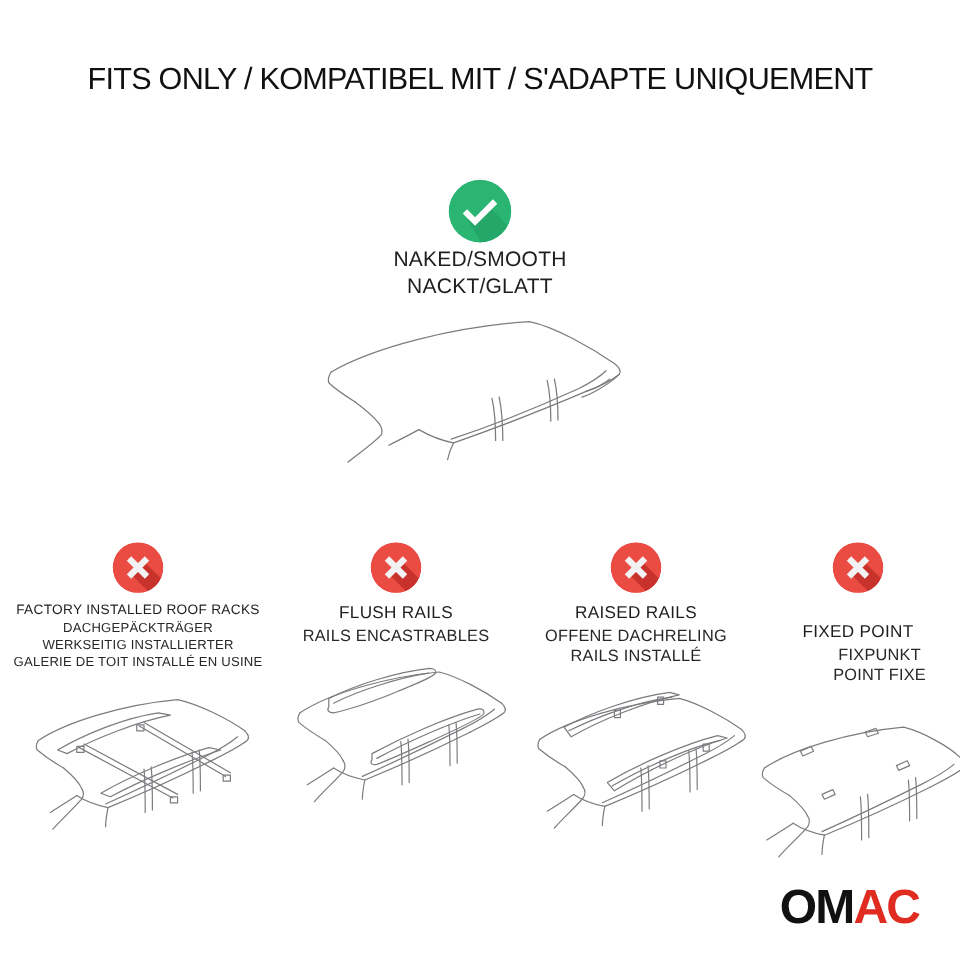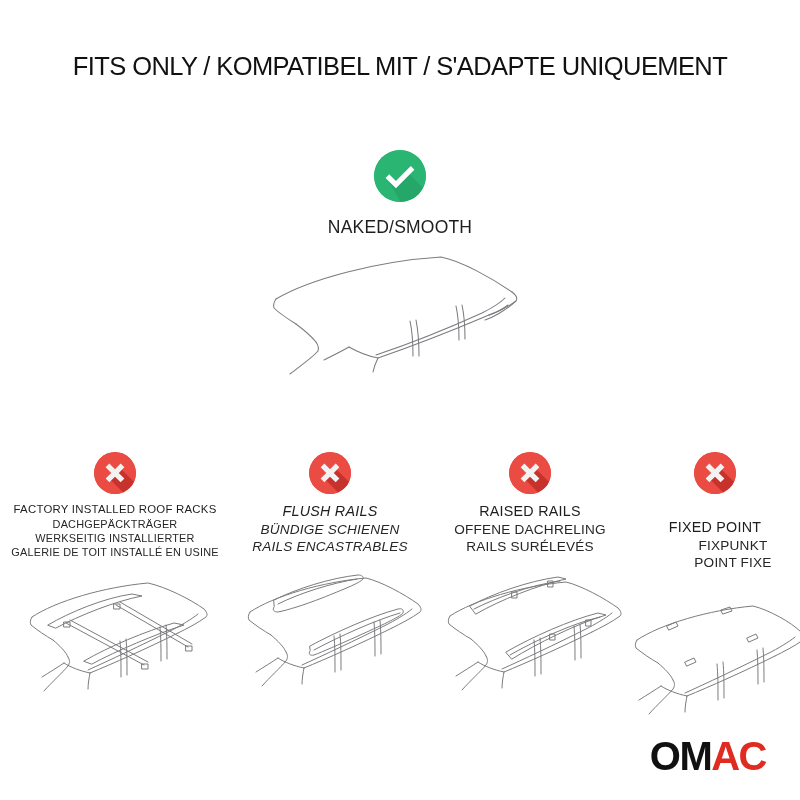--- a/index.html
+++ b/index.html
@@ -47,21 +47,21 @@
     border-radius: 50%;
     position: relative;
     overflow: hidden;
     display: block;
   }
   .badge.ok  { background: #2ab573; }
   .badge.no  { background: #ea4b42; }
   .badge svg { display: block; }
 
   .hero-labels {
-    margin-top: 14px;
+    margin-top: 3px;
     text-align: center;
     line-height: 1.26;
   }
   .hero-labels div {
     font-size: 17.5px;
     font-weight: normal;
     letter-spacing: 0.2px;
     color: #1e1e1e;
     white-space: nowrap;
   }
@@ -78,21 +78,21 @@
     width: 800px;
     display: flex;
     align-items: flex-start;
   }
   .col {
     display: flex;
     flex-direction: column;
     align-items: center;
   }
   .col-0 { width: 230px; }
-  .col-1 { width: 200px; font-style: italic; }
+  .col-1 { width: 200px; }
   .col-2 { width: 200px; }
   .col-3 { width: 170px; gap: 16px; }
 
   .col .badge { width: 42px; height: 42px; }
 
   .col-labels {
     margin-top: 8px;
     text-align: center;
     line-height: 1.3;
   }
@@ -149,20 +149,21 @@
   <div class="badge ok">
     <svg width="52" height="52" viewBox="0 0 52 52" aria-hidden="true">
       <path d="M26 0a26 26 0 1 0 0 52 26 26 0 0 0 0-52z" fill="#2ab573"></path>
       <path d="M52 26c0 4.3-1.05 8.36-2.9 11.93L36.6 25.5l-2.2-2.3-11.3 11.4-5.0-5.1-2.4 3.6L26.9 51.9C40.8 51.4 52 40 52 26z" fill="#1f9a61" opacity="0.55"></path>
       <path d="M21.9 38.2 11.6 27.9l3.6-3.6 6.7 6.7 14.9-14.9 3.6 3.6z" fill="#ffffff"></path>
     </svg>
   </div>
 
   <div class="hero-labels">
     <div>NAKED/SMOOTH</div>
+    <div>NACKT/GLATT</div>
   </div>
 
   <div class="hero-art">
     <svg width="300" height="125" viewBox="0 0 300 125" aria-hidden="true">
       <g fill="none" stroke="#7c7c80" stroke-width="1.05" stroke-linecap="round" stroke-linejoin="round">
 
         <path d="M26 47 C60 27 128 9 191 5 C212 9 243 27 262 40"></path>
         <path d="M262 40 C266 43 268 46 266 49 C258 55 247 60 239 63"></path>
         <path d="M239 63 C206 77 160 95 128 106"></path>
         <path d="M128 106 C117 104 106 99 99 95"></path>
@@ -243,21 +244,20 @@
   <div class="col col-1">
     <div class="badge no">
       <svg width="42" height="42" viewBox="0 0 52 52" aria-hidden="true">
         <circle cx="26" cy="26" r="26" fill="#ea4b42"></circle>
         <path d="M52 26c0 3.9-.86 7.6-2.4 10.9L34.6 22.2l-8.7 8.6-3.6-3.6-4.5 4.6 19.3 19.3C48 46.9 52 36.9 52 26z" fill="#b3231f" opacity="0.62"></path>
         <path d="M37.6 18.9 33 14.3l-7 7-7-7-4.6 4.6 7 7-7 7 4.6 4.6 7-7 7 7 4.6-4.6-7-7z" fill="#f2f2f2"></path>
       </svg>
     </div>
     <div class="col-labels">
       <div class="l-main">FLUSH RAILS</div>
-      <div class="l-sub">BÜNDIGE SCHIENEN</div>
       <div class="l-sub">RAILS ENCASTRABLES</div>
     </div>
     <div class="col-art">
       <svg width="200" height="140" viewBox="0 0 200 140" aria-hidden="true">
         <g fill="none" stroke="#7c7c80" stroke-width="1.0" stroke-linecap="round" stroke-linejoin="round">
           <path d="M20 50 C44 34 92 20 136 16 C152 20 174 32 188 42"></path>
           <path d="M188 42 C191 45 192 48 190 50 C182 56 170 62 162 66"></path>
           <path d="M162 66 C132 81 96 97 74 106"></path>
           <path d="M74 106 C64 104 54 100 48 96"></path>
           <path d="M20 50 C18 53 18 56 19 58 C25 63 34 69 41 73"></path>
@@ -286,21 +286,21 @@
     <div class="badge no">
       <svg width="42" height="42" viewBox="0 0 52 52" aria-hidden="true">
         <circle cx="26" cy="26" r="26" fill="#ea4b42"></circle>
         <path d="M52 26c0 3.9-.86 7.6-2.4 10.9L34.6 22.2l-8.7 8.6-3.6-3.6-4.5 4.6 19.3 19.3C48 46.9 52 36.9 52 26z" fill="#b3231f" opacity="0.62"></path>
         <path d="M37.6 18.9 33 14.3l-7 7-7-7-4.6 4.6 7 7-7 7 4.6 4.6 7-7 7 7 4.6-4.6-7-7z" fill="#f2f2f2"></path>
       </svg>
     </div>
     <div class="col-labels">
       <div class="l-main">RAISED RAILS</div>
       <div class="l-sub">OFFENE DACHRELING</div>
-      <div class="l-sub">RAILS SURÉLEVÉS</div>
+      <div class="l-sub">RAILS INSTALLÉ</div>
     </div>
     <div class="col-art">
       <svg width="200" height="140" viewBox="0 0 200 140" aria-hidden="true">
         <g fill="none" stroke="#7c7c80" stroke-width="1.0" stroke-linecap="round" stroke-linejoin="round">
           <path d="M20 54 C44 38 92 24 136 20 C152 24 174 36 188 46"></path>
           <path d="M188 46 C191 49 192 52 190 54 C182 60 170 66 162 70"></path>
           <path d="M162 70 C132 85 96 101 74 110"></path>
           <path d="M74 110 C64 108 54 104 48 100"></path>
           <path d="M20 54 C18 57 18 60 19 62 C25 67 34 73 41 77"></path>
           <path d="M41 77 C48 83 54 89 56 94"></path>

